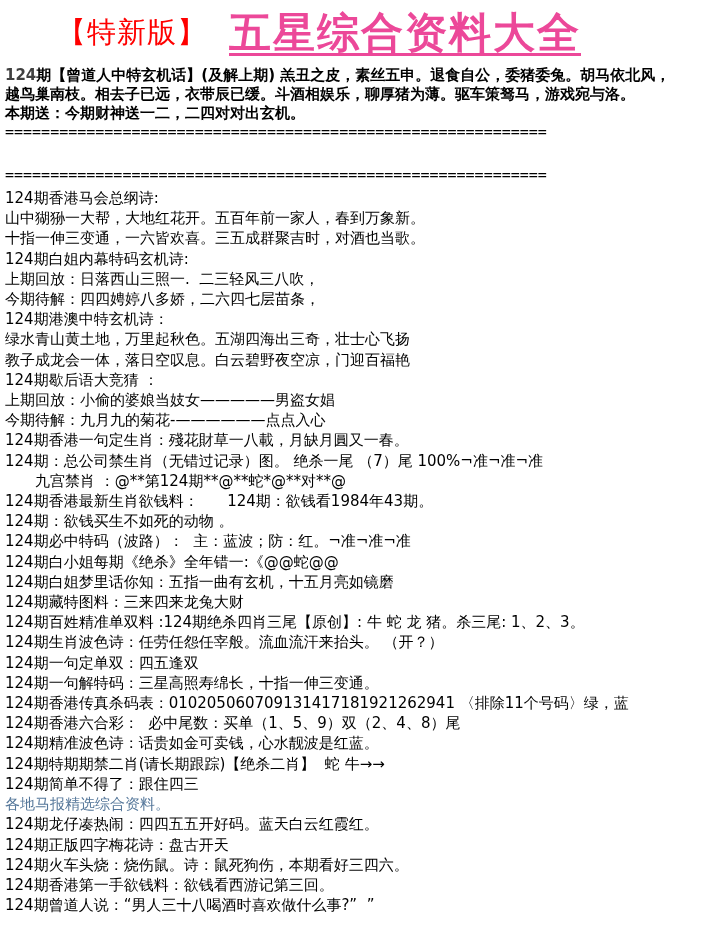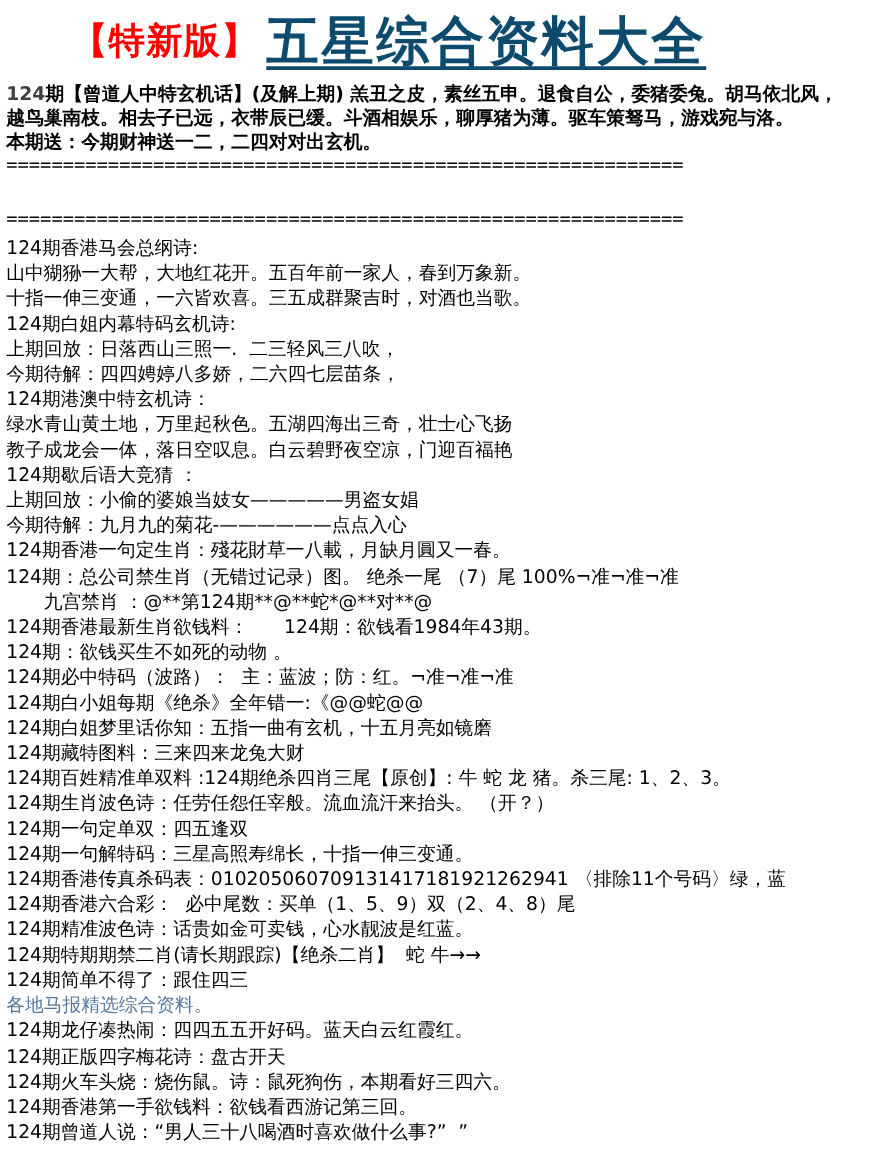--- a/index.html
+++ b/index.html
@@ -6,30 +6,30 @@
   body{
     width:713px;
     font-family:"DejaVu Sans","Liberation Sans",sans-serif;
     color:#000;
     -webkit-font-smoothing:none;
   }
   .page{width:713px;min-height:925px;background:#fff;box-sizing:border-box;padding:4px 4px 6px 5px;}
   
   .header{white-space:nowrap;padding-left:52px;height:58px;display:flex;align-items:center;}
   .badge{
-    color:#ff0000;font-weight:bold;font-size:29px;letter-spacing:1px;
+    color:#ff0000;font-weight:normal;font-size:29px;letter-spacing:1px;
     font-family:"DejaVu Sans",sans-serif;
   }
   .title{
-    color:#0c4a6e;font-size:42px;font-weight:bold;letter-spacing:2px;
+    color:#ec4899;font-size:42px;font-weight:bold;letter-spacing:2px;
     font-family:"DejaVu Serif","Liberation Serif",serif;
     text-decoration:underline;
     text-decoration-thickness:3px;
     text-underline-offset:6px;
-    margin-left:6px;
+    margin-left:22px;
   }
   
   .intro{
     margin:4px 0 0 0;font-weight:bold;font-size:15px;line-height:19px;
     white-space:pre-wrap;
   }
   .intro .red{color:#404040;}
   
   .sep{
     font-family:"DejaVu Sans Mono","Liberation Mono",monospace;

